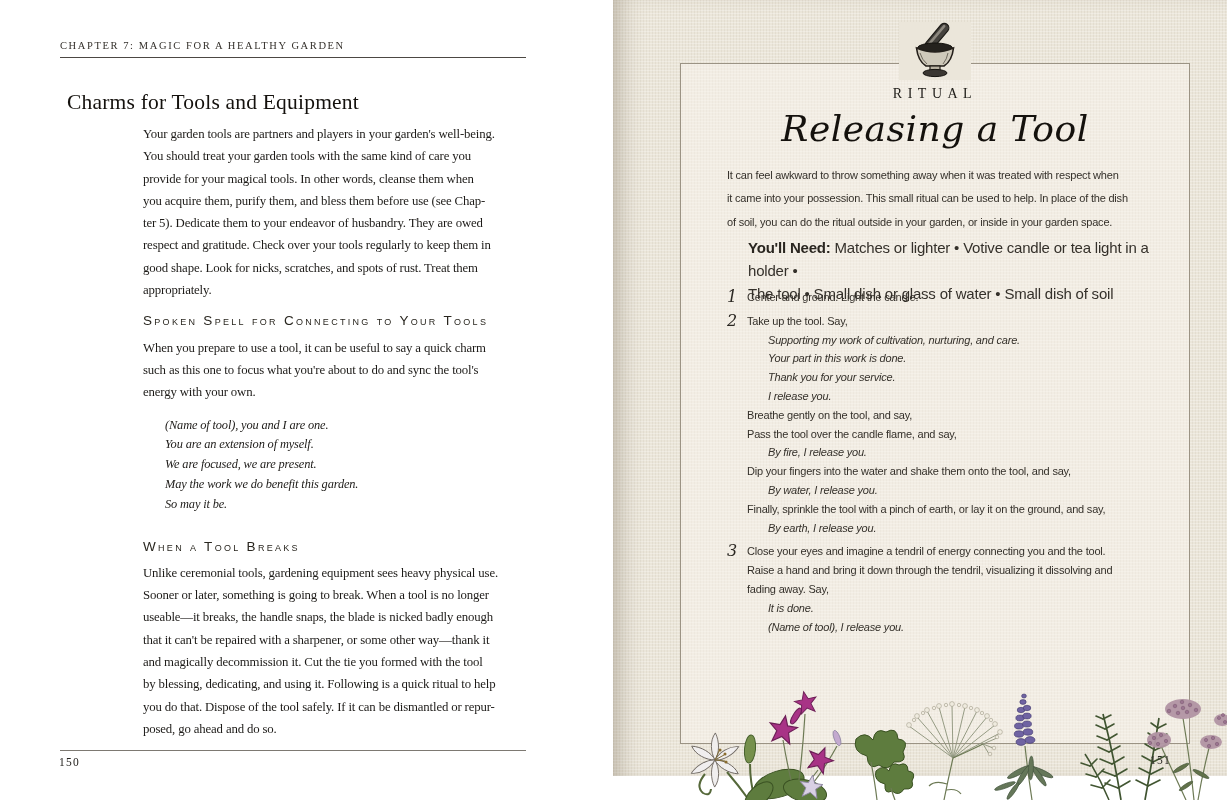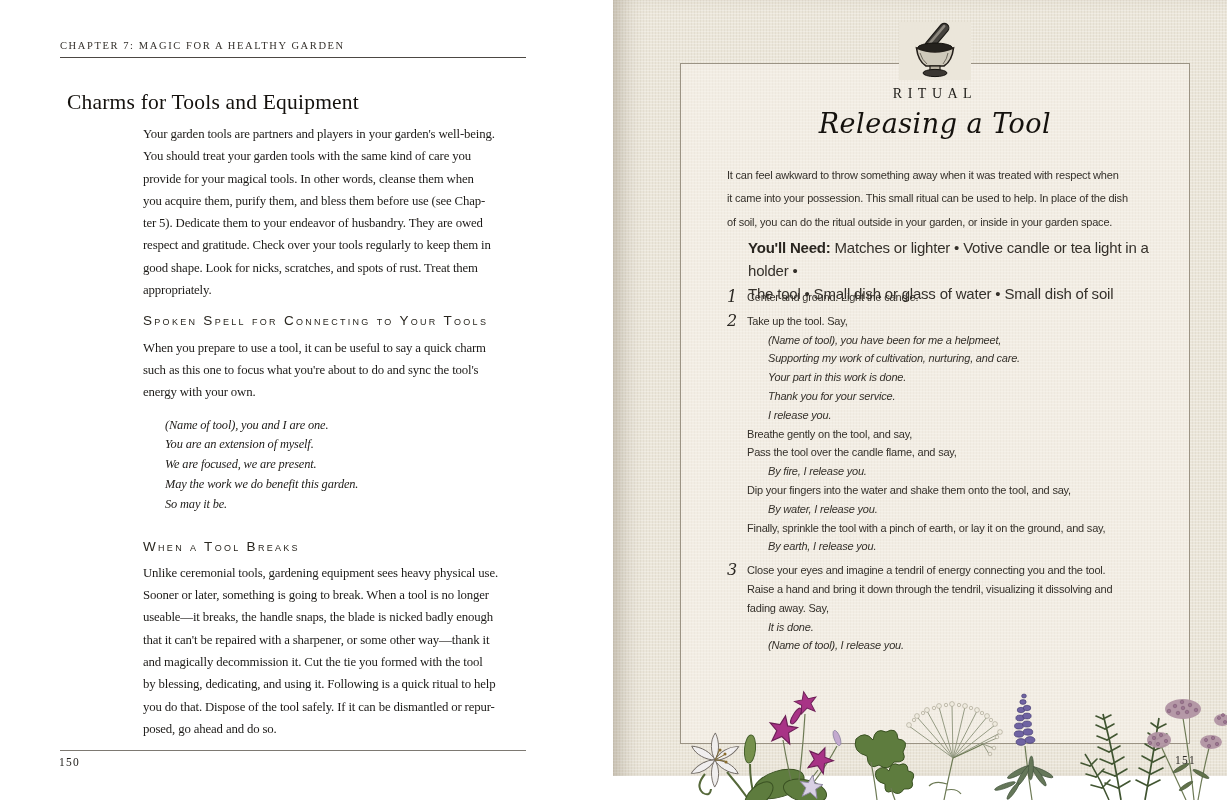--- a/index.html
+++ b/index.html
@@ -32,36 +32,36 @@
         repeating-linear-gradient(0deg, rgba(255,255,255,.28) 0 1px, rgba(0,0,0,0) 1px 3px),
         repeating-linear-gradient(90deg, rgba(176,166,144,.14) 0 1px, rgba(0,0,0,0) 1px 3px);
       box-shadow:inset 20px 0 26px -16px rgba(92,80,58,.38);}
   .frame{position:absolute;left:67px;top:63px;width:508px;height:679px;
          border:1px solid #9b9384;background:rgba(250,247,239,.45);}
   .mortar{position:absolute;left:50%;top:-42px;transform:translateX(-50%);
           background:#ebe6da;padding:0 9px;line-height:0;}
   .kicker{position:absolute;left:0;top:22px;width:100%;text-align:center;
           font-size:14px;letter-spacing:5.5px;color:#1d1b17;}
   .script-title{position:absolute;left:0;top:44px;width:100%;text-align:center;
-          font-family:"DejaVu Serif",serif;font-style:italic;font-size:27px;
+          font-family:"DejaVu Serif",serif;font-style:italic;font-size:36px;
           letter-spacing:.5px;color:#14110d;}
   .rp-sans{font-family:"Liberation Sans",sans-serif;color:#34302a;letter-spacing:-.2px;}
   .rp-intro{position:absolute;left:46px;top:100px;width:460px;
             font-size:11px;line-height:23.4px;white-space:pre-line;}
   .yn{position:absolute;left:67px;top:172px;width:430px;font-size:15px;line-height:23px;}
   .yn b{color:#2a2620;}
   .steps{position:absolute;left:46px;top:224px;width:455px;font-size:11px;line-height:18.8px;}
   .step{display:flex;margin-bottom:5px;}
   .step-num{flex:0 0 20px;font-family:"DejaVu Serif",serif;font-style:italic;
             font-size:16px;line-height:18px;color:#2a2722;}
   .step-lines{flex:1;}
   .line-main{white-space:pre-line;}
   .line-quote{font-style:italic;margin-left:21px;}
   .rp-pagenum{position:absolute;left:537px;top:754px;font-size:11.5px;
-              letter-spacing:1.2px;color:#2c2a26;z-index:5;margin-left:25px;}
+              letter-spacing:1.2px;color:#2c2a26;z-index:5;}
   .flowers{position:absolute;left:40px;top:688px;z-index:4;}
 
   
   .stem{fill:none;stroke:#55683a;stroke-width:2;}
   .thinstem{fill:none;stroke:#6d7a55;stroke-width:1.2;}
   .spoke{stroke:#8b9279;stroke-width:.9;}
   .floret{fill:#efebdf;stroke:#96907e;stroke-width:.5;}
   .magenta{fill:#a83386;stroke:#6d1f57;stroke-width:1;}
   .leaf{fill:#5e7c3e;stroke:#3a5122;stroke-width:1;}
   .fernln{stroke:#425632;stroke-width:1.6;stroke-linecap:round;}
@@ -142,21 +142,20 @@
       <div class="step">
         <div class="step-num">1</div>
         <div class="step-lines">
           <div class="line-main">Center and ground. Light the candle.</div>
         </div>
       </div>
       <div class="step">
         <div class="step-num">2</div>
         <div class="step-lines">
           <div class="line-main">Take up the tool. Say,</div>
-          <div class="line-quote">(Name of tool), you have been for me a helpmeet,</div>
           <div class="line-quote">Supporting my work of cultivation, nurturing, and care.</div>
           <div class="line-quote">Your part in this work is done.</div>
           <div class="line-quote">Thank you for your service.</div>
           <div class="line-quote">I release you.</div>
           <div class="line-main">Breathe gently on the tool, and say,</div>
           <div class="line-main">Pass the tool over the candle flame, and say,</div>
           <div class="line-quote">By fire, I release you.</div>
           <div class="line-main">Dip your fingers into the water and shake them onto the tool, and say,</div>
           <div class="line-quote">By water, I release you.</div>
           <div class="line-main">Finally, sprinkle the tool with a pinch of earth, or lay it on the ground, and say,</div>

